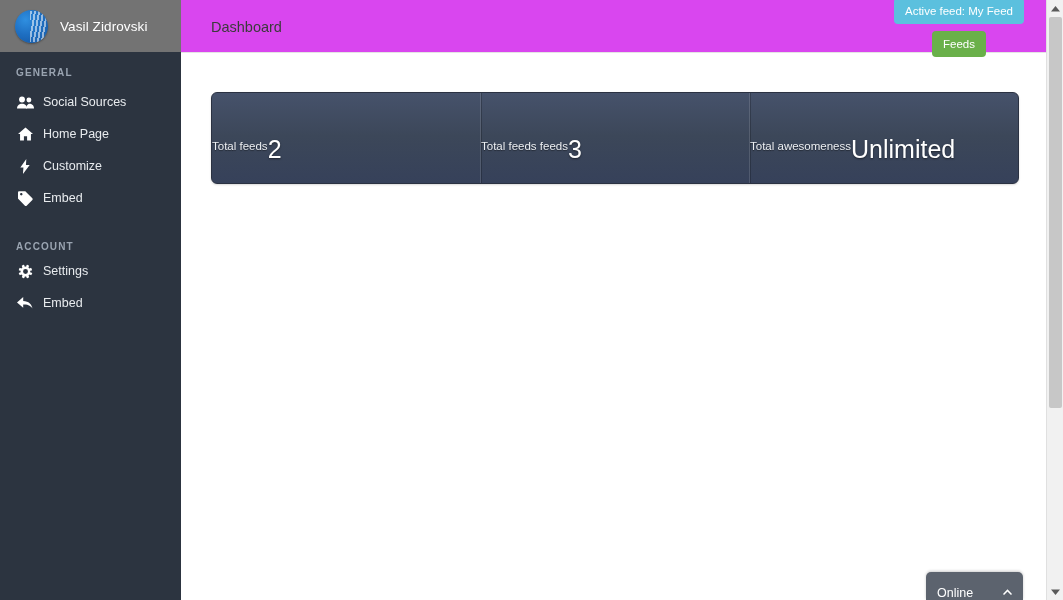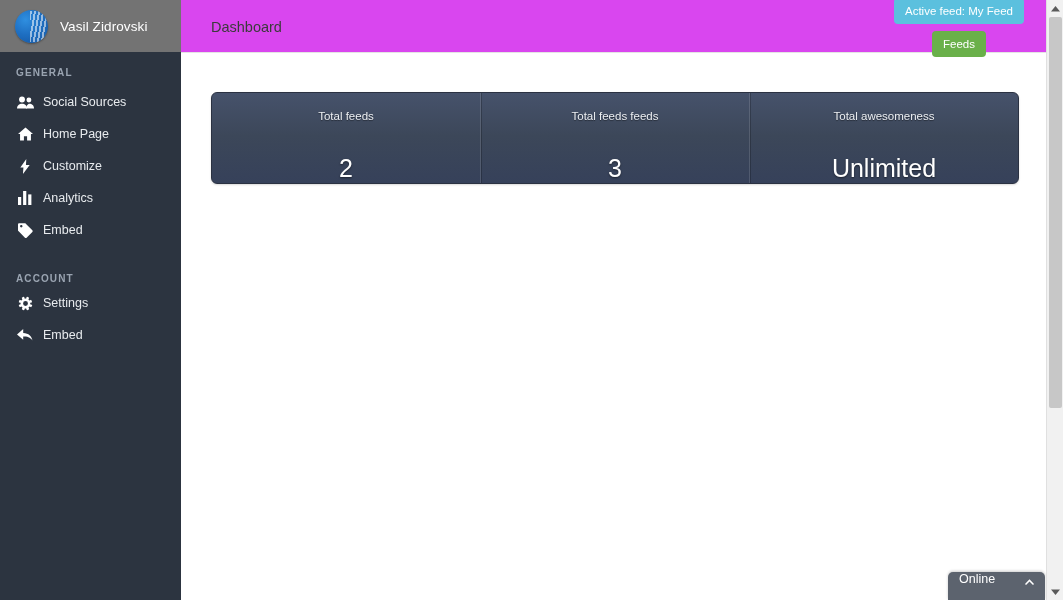--- a/index.html
+++ b/index.html
@@ -136,24 +136,23 @@
     background: linear-gradient(to bottom, #46526b 0%, #3c4759 48%, #36415a 100%);
     border: 1px solid #2b3242;
     box-shadow: 0 1px 2px rgba(0,0,0,0.15);
     display: flex;
     overflow: hidden;
   }
   .stat-cell {
     flex: 1 1 0;
     position: relative;
     display: flex;
-    flex-direction: column;
+    flex-direction: row;
     align-items: center;
     padding-top: 16px;
-    justify-content: space-between;
   }
   .stat-cell + .stat-cell {
     border-left: 1px solid rgba(255,255,255,0.13);
     box-shadow: inset 1px 0 0 rgba(0,0,0,0.22);
   }
   .stat-label {
     font-size: 11.5px;
     color: #eceff3;
     text-shadow: 0 1px 1px rgba(0,0,0,0.45);
     line-height: 14px;
@@ -163,28 +162,28 @@
     font-size: 25px;
     font-weight: normal;
     color: #ffffff;
     text-shadow: 0 1px 2px rgba(0,0,0,0.5);
     line-height: 29px;
   }
 
   
   #chat-widget {
     position: absolute;
-    right: 18px;
+    right: 40px;
     bottom: 0;
     width: 97px;
     height: 28px;
     background: #5c636e;
     border-radius: 5px 5px 0 0;
     display: flex;
-    align-items: flex-start;
+    align-items: flex-end;
     justify-content: space-between;
     padding: 0 10px 0 11px;
     cursor: pointer;
     box-shadow: 0 -1px 3px rgba(0,0,0,0.2);
   }
   #chat-label {
     color: #ffffff;
     font-size: 12.5px;
   }
   #chat-chevron { display: block; }
@@ -257,30 +256,20 @@
 
       <a class="nav-item">
         <span class="nav-icon">
           <svg width="10" height="15" viewBox="0 0 10 16">
               <path d="M6.4 0 0 9h3.3l-.5 7L10 6.5H6z"></path>
             </svg>
         </span>
         <span class="nav-label">Customize</span>
       </a>
 
-      <a class="nav-item">
-        <span class="nav-icon">
-          <svg width="14" height="14" viewBox="0 0 14 14">
-            <rect x="0" y="6" width="3.2" height="8"></rect>
-            <rect x="5.1" y="0" width="3.2" height="14"></rect>
-            <rect x="10.2" y="3.4" width="3.2" height="10.6"></rect>
-          </svg>
-        </span>
-        <span class="nav-label">Analytics</span>
-      </a>
 
       <a class="nav-item">
         <span class="nav-icon">
           <svg width="15" height="15" viewBox="0 0 16 16">
             <path d="M7.4.3H1.3C.6.3 0 .9 0 1.6v6.1c0 .3.1.7.4.9l7 7c.5.5 1.3.5 1.8 0l6.1-6.1c.5-.5.5-1.3 0-1.8l-7-7c-.2-.3-.6-.4-.9-.4zM3.5 4.8c-.7 0-1.3-.6-1.3-1.3s.6-1.3 1.3-1.3 1.3.6 1.3 1.3-.6 1.3-1.3 1.3z"></path>
           </svg>
         </span>
         <span class="nav-label">Embed</span>
       </a>
     </div>

